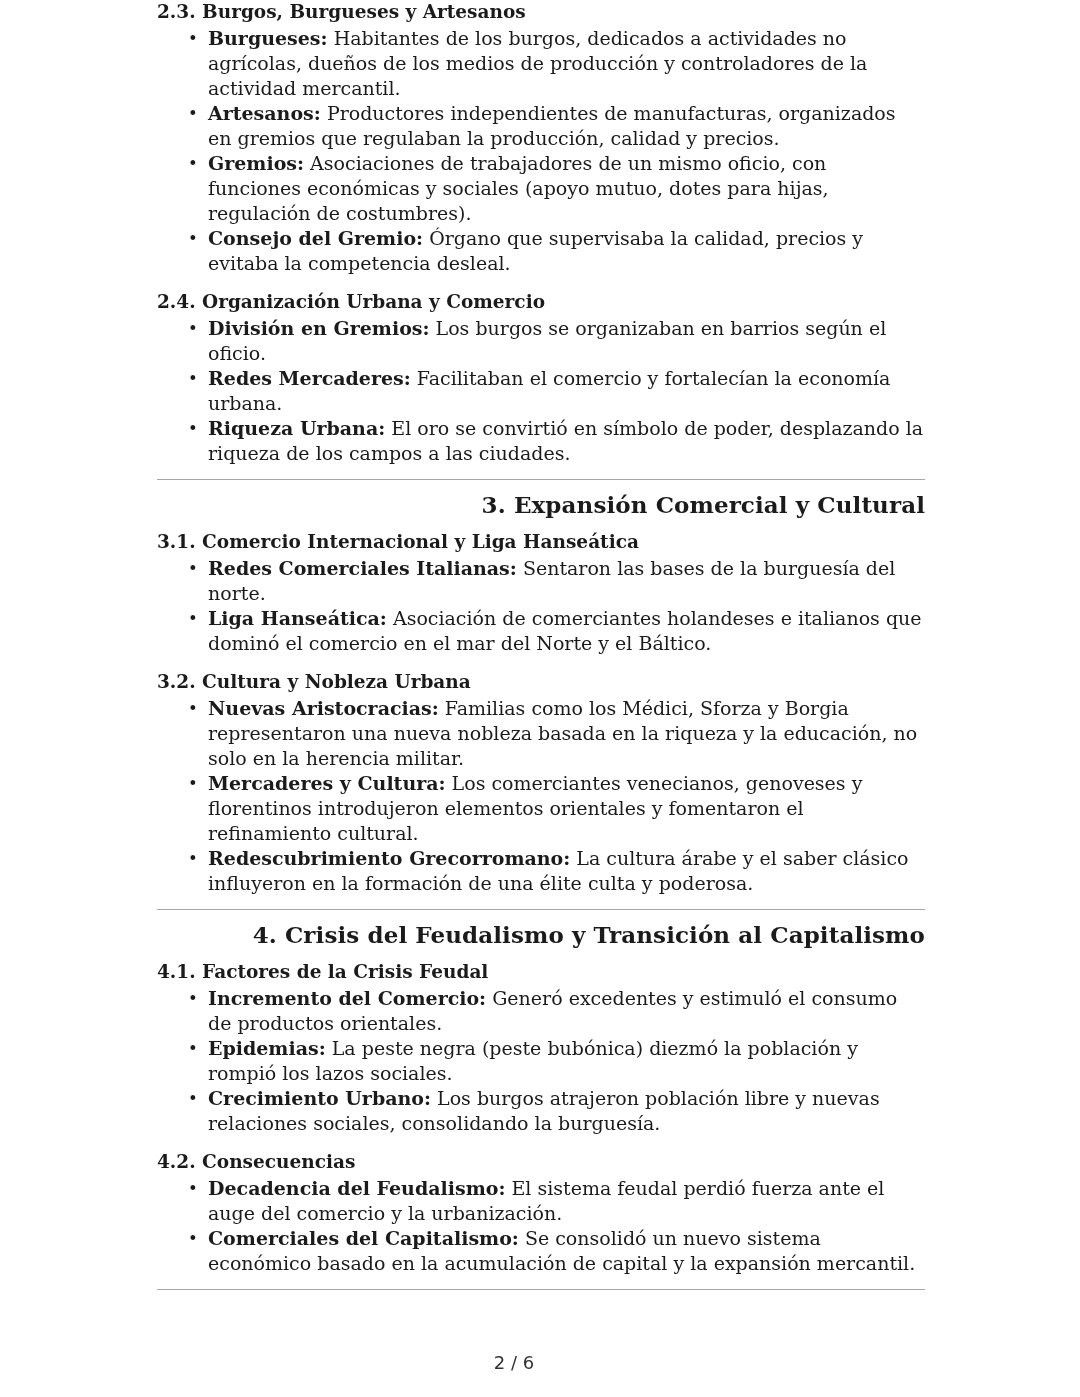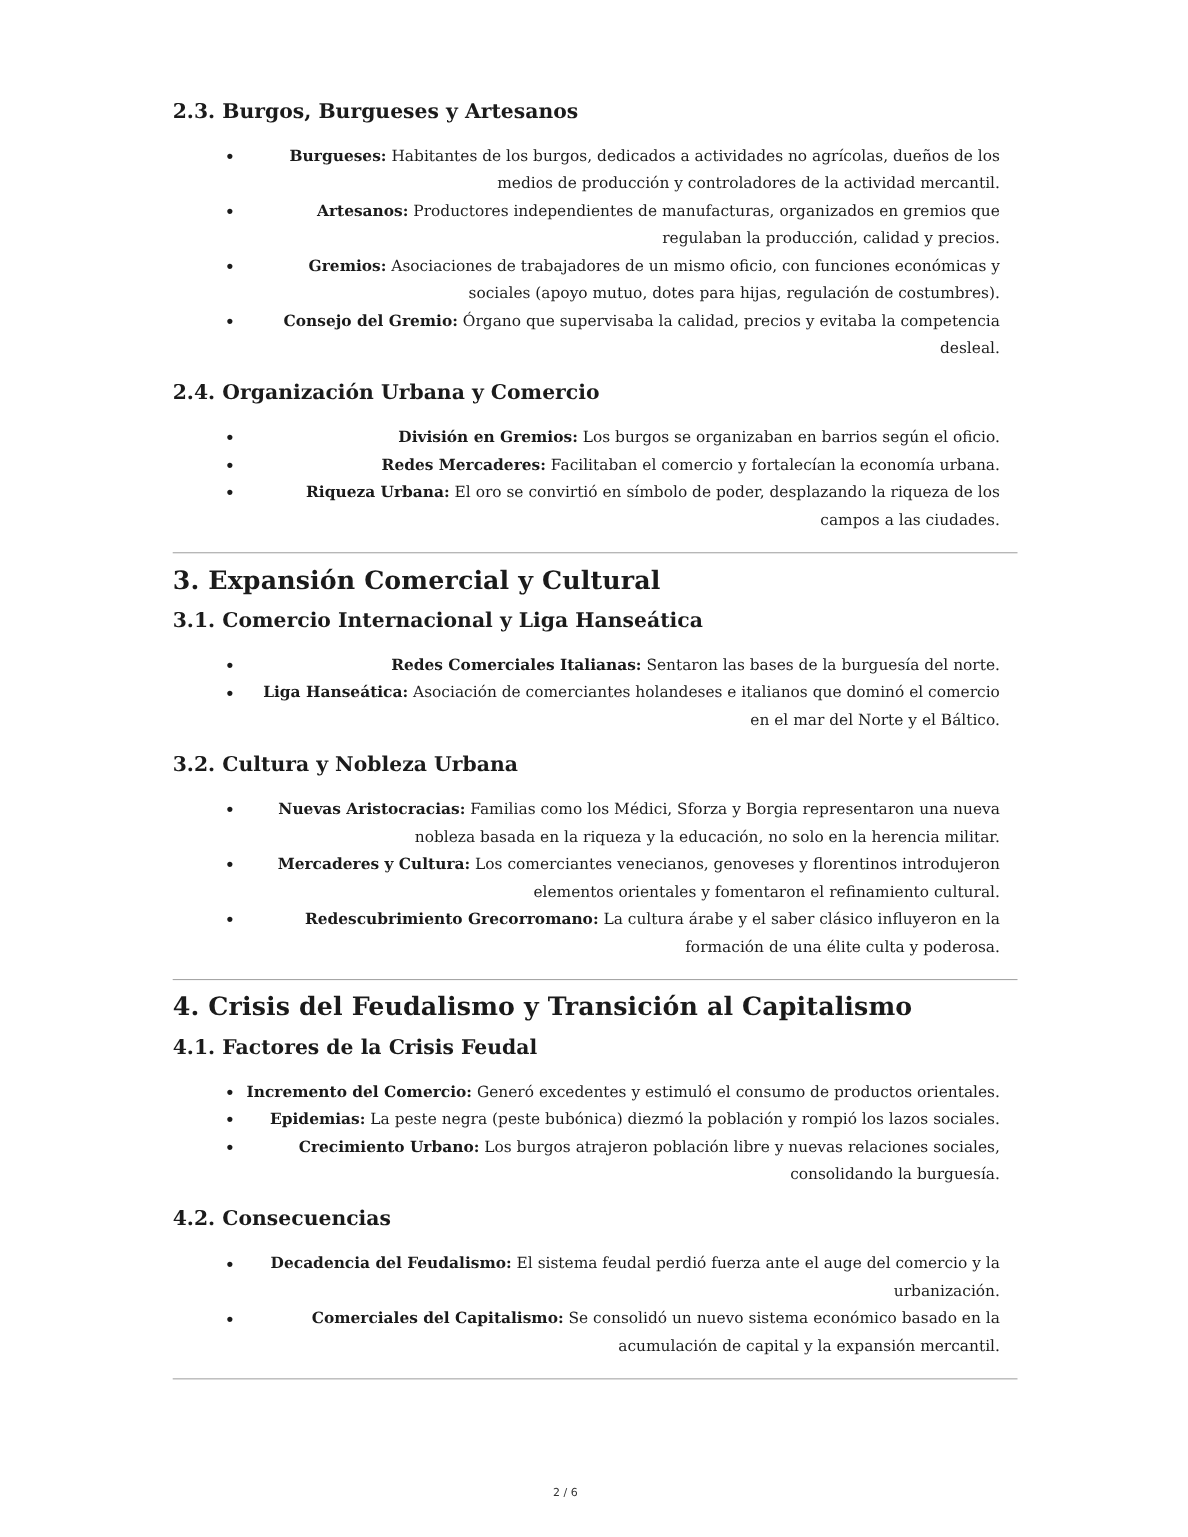--- a/index.html
+++ b/index.html
@@ -13,45 +13,44 @@
     position: relative;
     font-family: "DejaVu Serif", serif;
     color: #1b1b1b;
     -webkit-font-smoothing: antialiased;
   }
   .page {
     position: absolute;
     top: 0;
     left: 157px;
     width: 768px;
-    padding-top: 90px;
     box-sizing: content-box;
   }
   h2 {
     font-size: 23px;
     line-height: 30px;
     font-weight: 700;
     margin: 0 0 10px 0;
     letter-spacing: 0.1px;
+    text-align: right;
   }
   h3 {
     font-size: 18.5px;
     line-height: 24px;
     font-weight: 700;
     margin: 14px 0 2px 0;
   }
   .page > h3:first-child { margin-top: 0; }
   h2 + h3 { margin-top: 10px; }
   ul {
     list-style: none;
-    margin: 16px;
+    margin: 0;
     padding: 0;
-    font-size: 14px;
+    font-size: 19px;
     line-height: 25px;
-    text-align: right;
   }
   li {
     position: relative;
     padding-left: 51px;
   }
   li::before {
     content: "\2022";
     position: absolute;
     left: 31px;
     top: 0;
@@ -65,21 +64,21 @@
     margin: 13px 0 10px 0;
     width: 100%;
   }
   .footer {
     position: absolute;
     top: 1352px;
     left: 0;
     width: 1028px;
     text-align: center;
     font-family: "DejaVu Sans", sans-serif;
-    font-size: 10px;
+    font-size: 18px;
     color: #333333;
   }
 </style>
 </head>
 <body>
 
 <div class="page">
 
   <h3>2.3. Burgos, Burgueses y Artesanos</h3>
   <ul>

